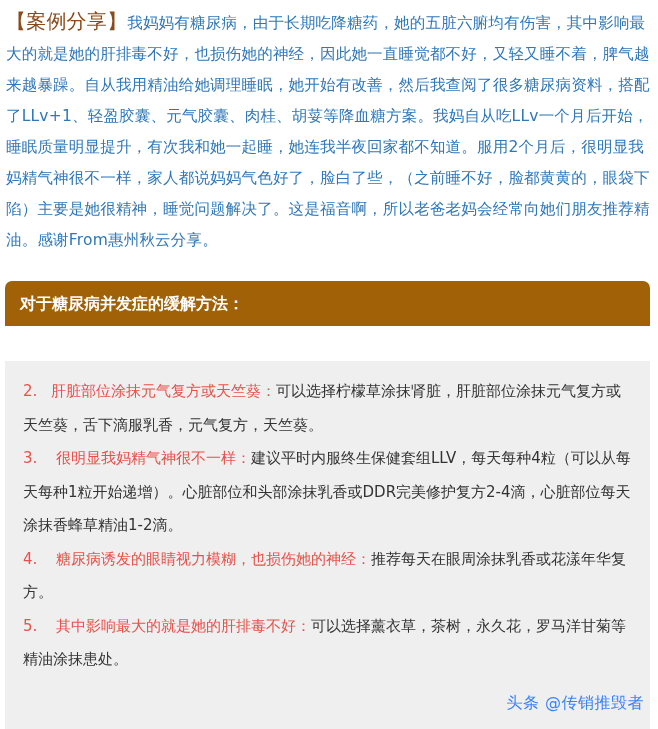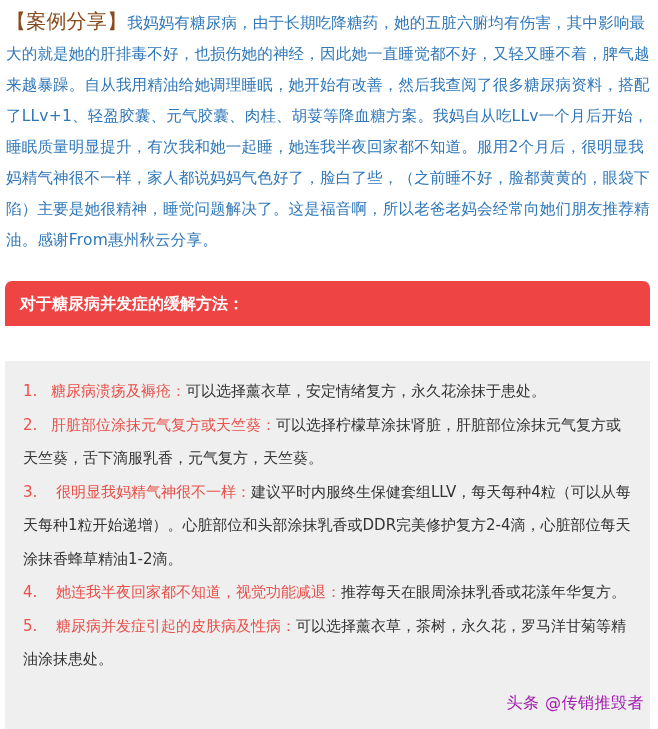--- a/index.html
+++ b/index.html
@@ -13,21 +13,21 @@
     position: absolute; left: 6px; top: 6px; width: 650px;
     font-size: 15.5px; line-height: 31px;
     color: #2f77b9;
     letter-spacing: 0.2px;
   }
   .story .tag {
     color: #8a4a1c; font-size: 20px;
   }
   .banner {
     position: absolute; left: 5px; top: 281px; width: 645px; height: 45px;
-    background: #ef4444;
+    background: #a16207;
     border-radius: 7px 7px 0 0;
     color: #ffffff;
     font-family: "DejaVu Serif", "Liberation Serif", serif;
     font-weight: bold; font-size: 16px;
     line-height: 45px;
     box-sizing: border-box; padding-left: 15px;
   }
   .panel {
     position: absolute; left: 5px; top: 361px; width: 645px; height: 368px;
     background: #efefef;
@@ -37,48 +37,45 @@
     font-size: 15px; line-height: 33.5px;
     color: #333333;
     margin: 0; padding: 0;
   }
   .list .item { display: block; }
   .list .num { color: #e8504a; display: inline-block; min-width: 28px; }
   .list .num.wide { min-width: 33px; }
   .list .title { color: #e8504a; }
   .watermark {
     position: absolute; right: 14px; top: 693px;
-    font-size: 16px; color: #a21caf;
+    font-size: 16px; color: #3b82f6;
     letter-spacing: 0.5px;
   }
 </style>
 </head>
 <body>
 
 <div class="story">
   <span class="tag">【案例分享】</span><span>我妈妈有糖尿病，由于长期吃降糖药，她的五脏六腑均有伤害，其中影响最大的就是她的肝排毒不好，也损伤她的神经，因此她一直睡觉都不好，又轻又睡不着，脾气越来越暴躁。自从我用精油给她调理睡眠，她开始有改善，然后我查阅了很多糖尿病资料，搭配了LLv+1、轻盈胶囊、元气胶囊、肉桂、胡荽等降血糖方案。我妈自从吃LLv一个月后开始，睡眠质量明显提升，有次我和她一起睡，她连我半夜回家都不知道。服用2个月后，很明显我妈精气神很不一样，家人都说妈妈气色好了，脸白了些，（之前睡不好，脸都黄黄的，眼袋下陷）主要是她很精神，睡觉问题解决了。这是福音啊，所以老爸老妈会经常向她们朋友推荐精油。感谢From惠州秋云分享。</span>
 </div>
 
 <div class="banner">
   <span>对于糖尿病并发症的缓解方法：</span>
 </div>
 
 <div class="panel"></div>
 
 <div class="list">
   <div class="item">
-    <span class="num">1.</span><span class="title">糖尿病溃疡及褥疮：</span><span>可以选择薰衣草，安定情绪复方，永久花涂抹于患处。</span>
-  </div>
-  <div class="item">
     <span class="num">2.</span><span class="title">肝脏部位涂抹元气复方或天竺葵：</span><span>可以选择柠檬草涂抹肾脏，肝脏部位涂抹元气复方或天竺葵，舌下滴服乳香，元气复方，天竺葵。</span>
   </div>
   <div class="item">
     <span class="num wide">3.</span><span class="title">很明显我妈精气神很不一样：</span><span>建议平时内服终生保健套组LLV，每天每种4粒（可以从每天每种1粒开始递增）。心脏部位和头部涂抹乳香或DDR完美修护复方2-4滴，心脏部位每天涂抹香蜂草精油1-2滴。</span>
   </div>
   <div class="item">
-    <span class="num wide">4.</span><span class="title">她连我半夜回家都不知道，视觉功能减退：</span><span>推荐每天在眼周涂抹乳香或花漾年华复方。</span>
+    <span class="num wide">4.</span><span class="title">糖尿病诱发的眼睛视力模糊，也损伤她的神经：</span><span>推荐每天在眼周涂抹乳香或花漾年华复方。</span>
   </div>
   <div class="item">
-    <span class="num wide">5.</span><span class="title">糖尿病并发症引起的皮肤病及性病：</span><span>可以选择薰衣草，茶树，永久花，罗马洋甘菊等精油涂抹患处。</span>
+    <span class="num wide">5.</span><span class="title">其中影响最大的就是她的肝排毒不好：</span><span>可以选择薰衣草，茶树，永久花，罗马洋甘菊等精油涂抹患处。</span>
   </div>
 </div>
 
 <div class="watermark">头条 @传销推毁者</div>
 
 </body></html>

